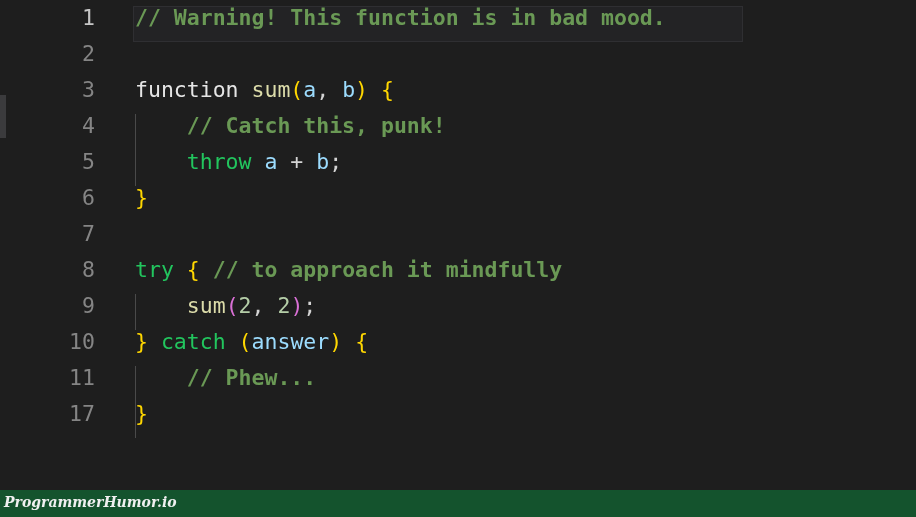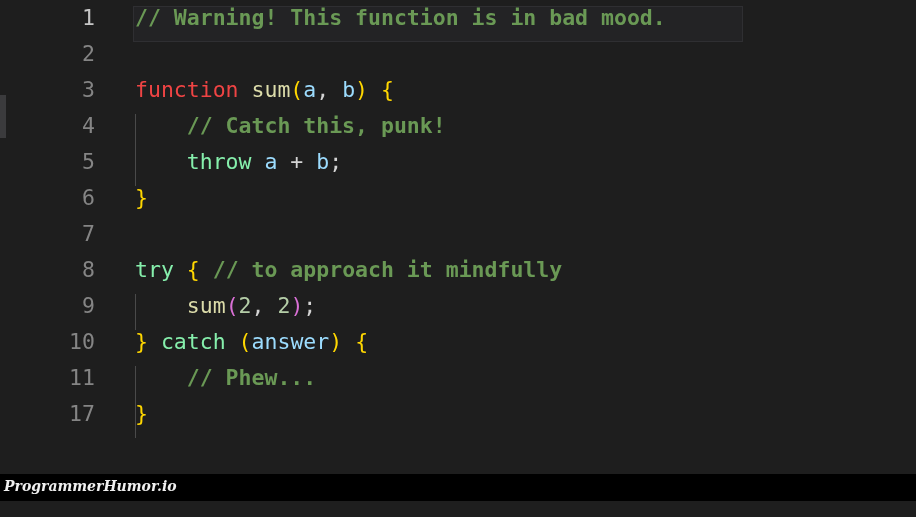--- a/index.html
+++ b/index.html
@@ -86,36 +86,36 @@
     left: 135px;
     width: 1px;
     background: #4a4a4a;
   }
   #guide-1 { top: 114px; height: 72px; }
   #guide-2 { top: 294px; height: 36px; }
   #guide-3 { top: 366px; height: 72px; }
 
   
   .t-comment  { color: #6a9955; font-weight: bold; }
-  .t-keyword  { color: #ef4444; text-align: right; }
-  .t-control  { color: #86efac; }
+  .t-keyword  { color: #e5e5e5; text-align: right; }
+  .t-control  { color: #22c55e; }
   .t-func     { color: #dcdcaa; }
   .t-var      { color: #9cdcfe; }
   .t-num      { color: #b5cea8; }
   .t-punct    { color: #d4d4d4; }
   .t-b-gold   { color: #ffd700; }
   .t-b-pink   { color: #da70d6; }
 
   #watermark-bar {
     position: absolute;
     left: 0;
-    bottom: 16px;
+    bottom: 0;
     width: 100%;
     height: 27px;
-    background: #000000;
+    background: #14532d;
   }
   #watermark {
     position: absolute;
     left: 4px;
     top: 4px;
     color: #f0f0f0;
     font-family: "DejaVu Serif", serif;
     font-style: italic;
     font-weight: bold;
     font-size: 14px;

